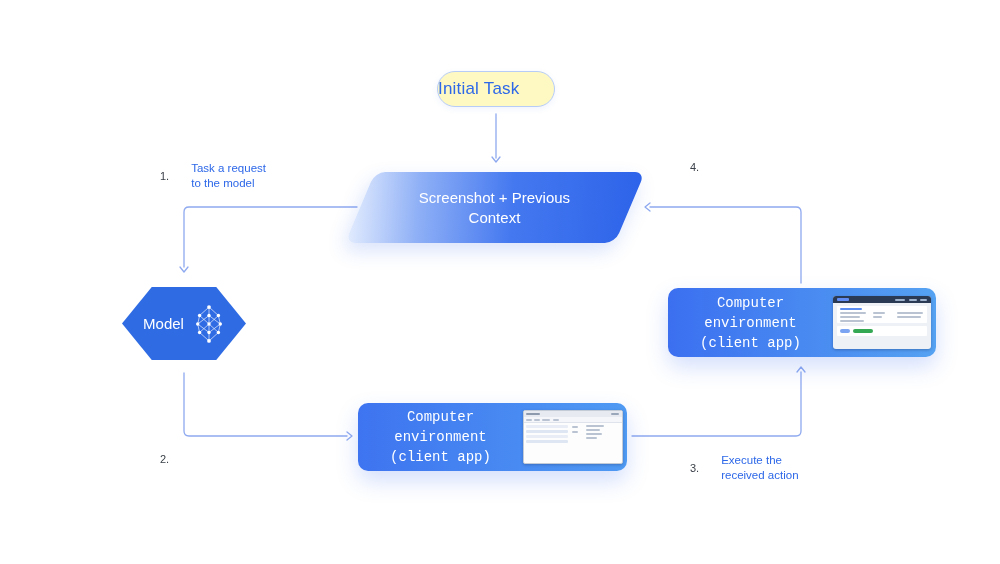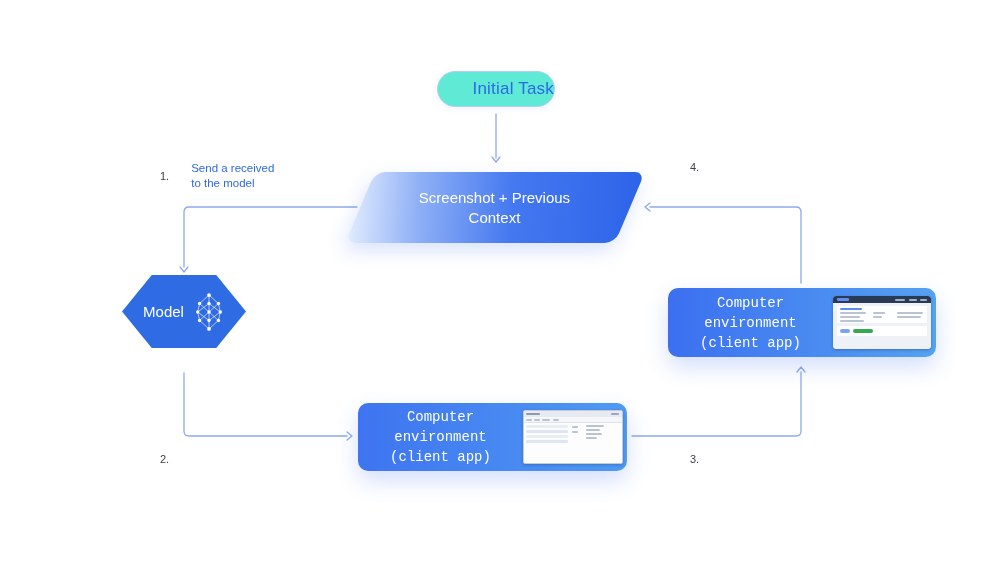--- a/index.html
+++ b/index.html
@@ -16,43 +16,43 @@
   }
   .connectors path {
     fill:none; stroke:#8ea9ef; stroke-width:1.3;
     stroke-linecap:round; stroke-linejoin:round;
   }
 
   
   .pill {
     position:absolute; left:437px; top:71px; width:118px; height:36px;
     box-sizing:border-box;
-    border:1.5px solid #b7cdf8; border-radius:19px; background:#5eead4;
-    display:flex; align-items:center; justify-content:flex-end;
+    border:1.5px solid #b7cdf8; border-radius:19px; background:#fef9c3;
+    display:flex; align-items:center; justify-content:flex-start;
     color:#2d68e8; font-size:17px; font-weight:500; letter-spacing:.2px;
     box-shadow:0 2px 6px rgba(45,104,232,0.08);
   }
 
   
   .para {
     position:absolute; left:360px; top:172px; width:270px; height:71px;
     transform:skewX(-23deg); border-radius:10px;
     background:linear-gradient(70deg,#e4edfe 0%,#8fb0f6 24%,#4478f0 56%,#2d63e9 100%);
     display:flex; align-items:center; justify-content:center;
     box-shadow:0 8px 18px rgba(45,99,233,0.18);
   }
   .para-label {
     transform:skewX(23deg);
     color:#ffffff; font-size:15px; line-height:20px; text-align:center;
     white-space:pre-line;
   }
 
   
   .hex {
-    position:absolute; left:122px; top:275px; width:124px; height:73px;
+    position:absolute; left:122px; top:287px; width:124px; height:73px;
     background:#2f6ce4;
     clip-path:polygon(0% 50%, 24% 0%, 76% 0%, 100% 50%, 76% 100%, 24% 100%);
     display:flex; align-items:center; justify-content:center; gap:9px;
   }
   .hex-label { color:#ffffff; font-size:15px; }
   .hex svg { display:block; }
 
   
   .envbox {
     position:absolute; border-radius:10px; color:#ffffff;
@@ -222,24 +222,26 @@
       <span class="bar" style="left:62px; top:14px; width:18px;"></span>
       <span class="bar" style="left:62px; top:18px; width:14px;"></span>
       <span class="bar" style="left:62px; top:22px; width:16px;"></span>
       <span class="bar" style="left:62px; top:26px; width:11px;"></span>
     </div>
   </div>
 </div>
 
 <div class="step" style="left:160px; top:161px;">
   <span class="step-num">1.</span>
-  <span class="step-label">Send a received
+  <span class="step-label">Task a request
 to the model</span>
 </div>
 <div class="step" style="left:690px; top:161px;">
   <span class="step-num">4.</span>
 </div>
 <div class="step" style="left:160px; top:453px;">
   <span class="step-num">2.</span>
 </div>
 <div class="step" style="left:690px; top:453px;">
   <span class="step-num">3.</span>
+  <span class="step-label">Execute the
+received action</span>
 </div>
 
 </body></html>

